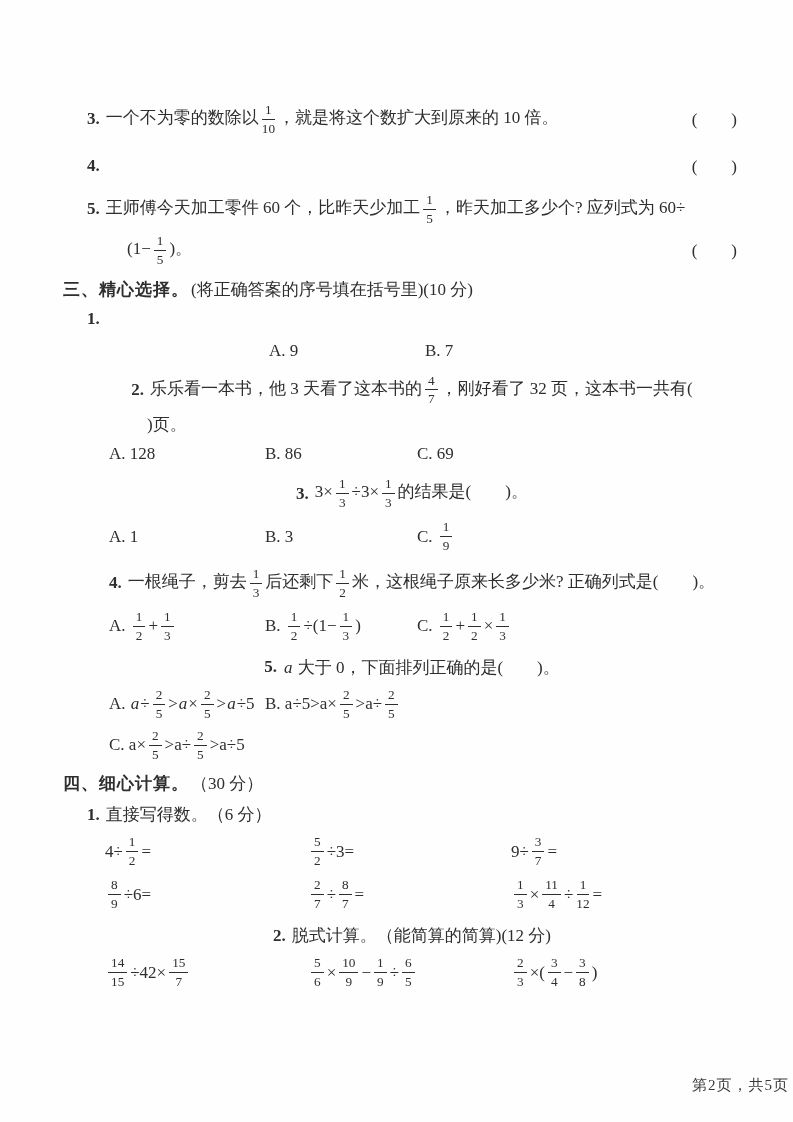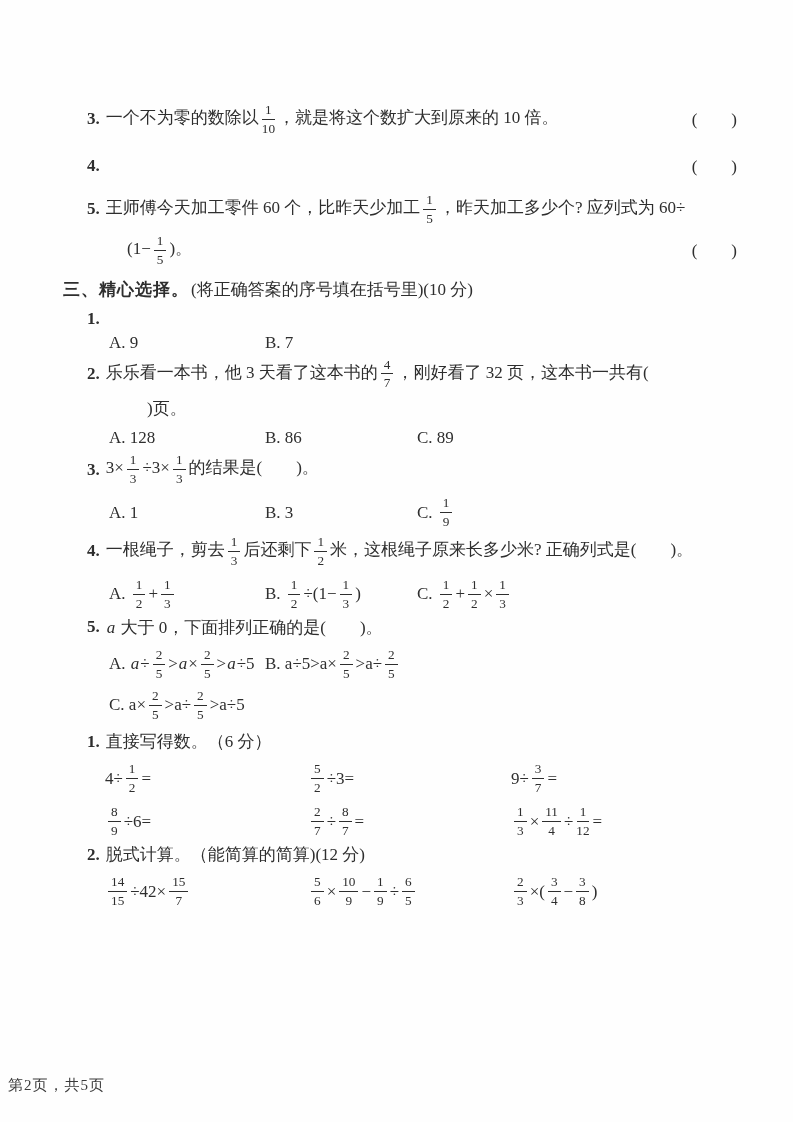--- a/index.html
+++ b/index.html
@@ -29,35 +29,35 @@
   .opts .opt:nth-child(1){width:156px;}
   .opts .opt:nth-child(2){width:152px;}
   .opts .opt:nth-child(3){flex:1;}
   .opts-ab .opt-wide{width:314px;}
   .calc{margin-left:42px;display:flex;align-items:center;}
   .calc-col{width:203px;display:inline-flex;align-items:center;white-space:pre;}
   .calc .calc-col:last-child{flex:1;}
   .mt0{margin-top:0;}
   .mt6{margin-top:6px;}
   .mt8{margin-top:8px;}
-  .mt12{margin-top:4px;}
+  .mt12{margin-top:12px;justify-content:center;}
   .mt14{margin-top:14px;}
   .mt18{margin-top:18px;}
   .frac{
     display:inline-flex;flex-direction:column;align-items:center;
     vertical-align:middle;line-height:1.05;margin:1px 3px;
     font-size:0.78em;
   }
   .frac .fnum{padding:0 3px 2px;border-bottom:1.3px solid currentColor;}
   .frac .fden{padding-top:2px;}
   i{font-style:italic;padding:0 1px;}
   .mtext{display:inline;}
   .footer{
-    position:absolute;left:0;right:16px;top:1076px;
-    text-align:left;font-size:15px;color:#3a3a3a;letter-spacing:1px;padding-left:8px;
+    position:absolute;left:0;right:4px;top:1076px;
+    text-align:right;font-size:15px;color:#3a3a3a;letter-spacing:1px;
   }
 </style>
 </head>
 <body>
 
 <div class="doc">
   <div class="content">
 
     <div class="row mt0 flexrow">
       <span class="jtext qrow mt0" style="margin-top:0">
@@ -113,21 +113,21 @@
             <span class="fnum">4</span>
             <span class="fden">7</span>
           </span>，刚好看了 32 页，这本书一共有(</span>
     </div>
     <div class="row mt6 indent-q2">
       <span class="mtext">)页。</span>
     </div>
     <div class="row mt8 opts">
       <span class="opt">A. 128</span>
       <span class="opt">B. 86</span>
-      <span class="opt">C. 89</span>
+      <span class="opt">C. 69</span>
     </div>
 
     <div class="row mt12 qrow">
       <span class="qnum">3.</span>
       <span class="mtext">3×<span class="frac">
             <span class="fnum">1</span>
             <span class="fden">3</span>
           </span>÷3×<span class="frac">
             <span class="fnum">1</span>
             <span class="fden">3</span>
@@ -160,20 +160,24 @@
       <span class="mtext"><i>a</i> 大于 0，下面排列正确的是(　　)。</span>
     </div>
     <div class="row mt8 opts opts-ab">
       <span class="opt opt-wide">A. <i>a</i>÷<span class="frac"><span class="fnum">2</span><span class="fden">5</span></span>&gt;<i>a</i>×<span class="frac"><span class="fnum">2</span><span class="fden">5</span></span>&gt;<i>a</i>÷5</span>
       <span class="opt">B. a÷5&gt;a×<span class="frac"><span class="fnum">2</span><span class="fden">5</span></span>&gt;a÷<span class="frac"><span class="fnum">2</span><span class="fden">5</span></span></span>
     </div>
     <div class="row mt6 opts">
       <span class="opt">C. a×<span class="frac"><span class="fnum">2</span><span class="fden">5</span></span>&gt;a÷<span class="frac"><span class="fnum">2</span><span class="fden">5</span></span>&gt;a÷5</span>
     </div>
 
+    <div class="row sec">
+      <span class="sec-title">四、细心计算。</span>
+      <span class="sec-note">（30 分）</span>
+    </div>
 
     <div class="row mt8 qrow">
       <span class="qnum">1.</span>
       <span>直接写得数。（6 分）</span>
     </div>
     <div class="row mt8 calc">
       <span class="calc-col">4÷<span class="frac"><span class="fnum">1</span><span class="fden">2</span></span>=</span>
       <span class="calc-col"><span class="frac"><span class="fnum">5</span><span class="fden">2</span></span>÷3=</span>
       <span class="calc-col">9÷<span class="frac"><span class="fnum">3</span><span class="fden">7</span></span>=</span>
     </div>

